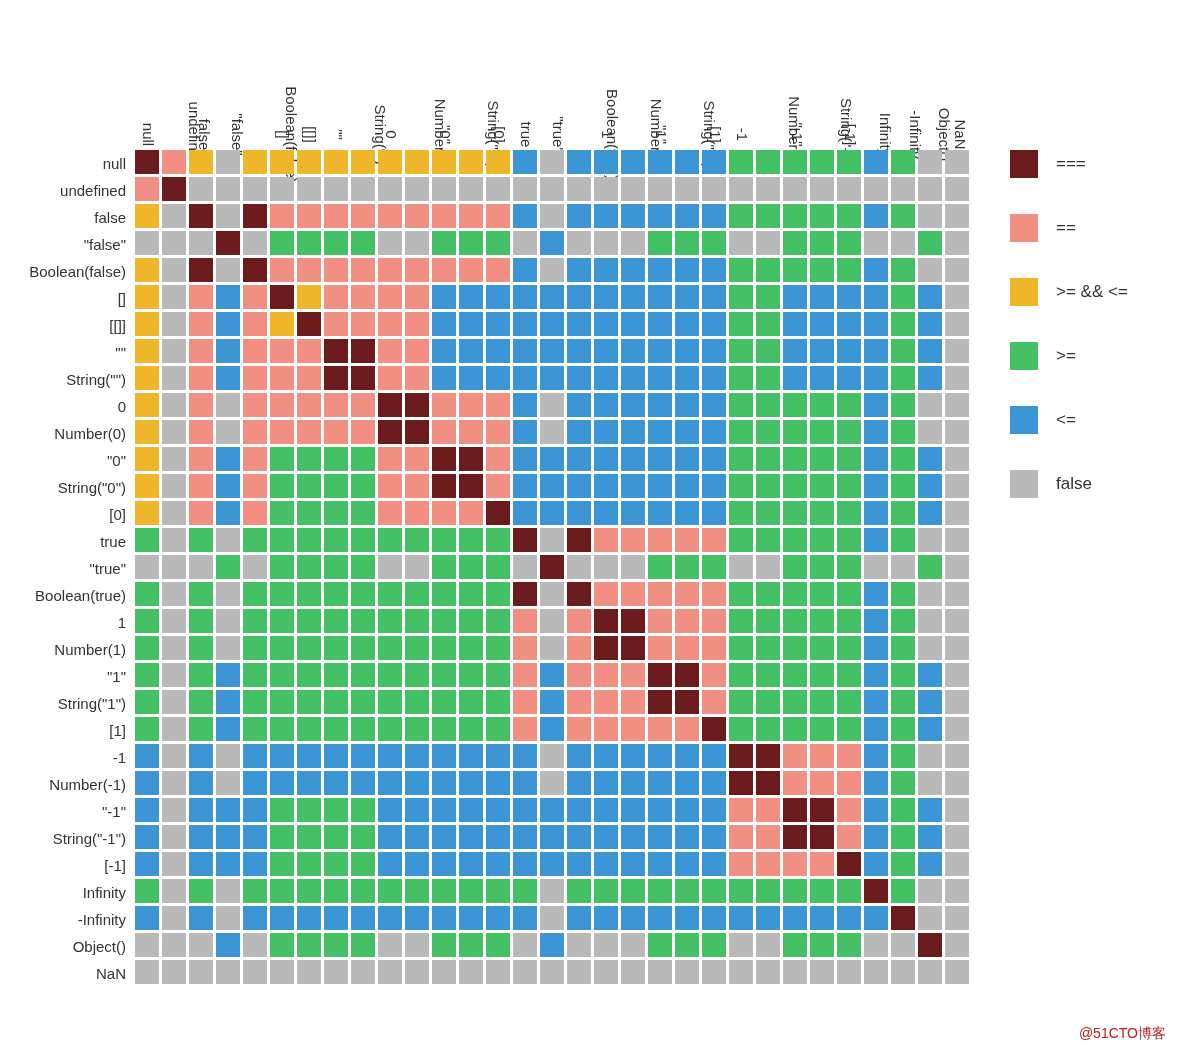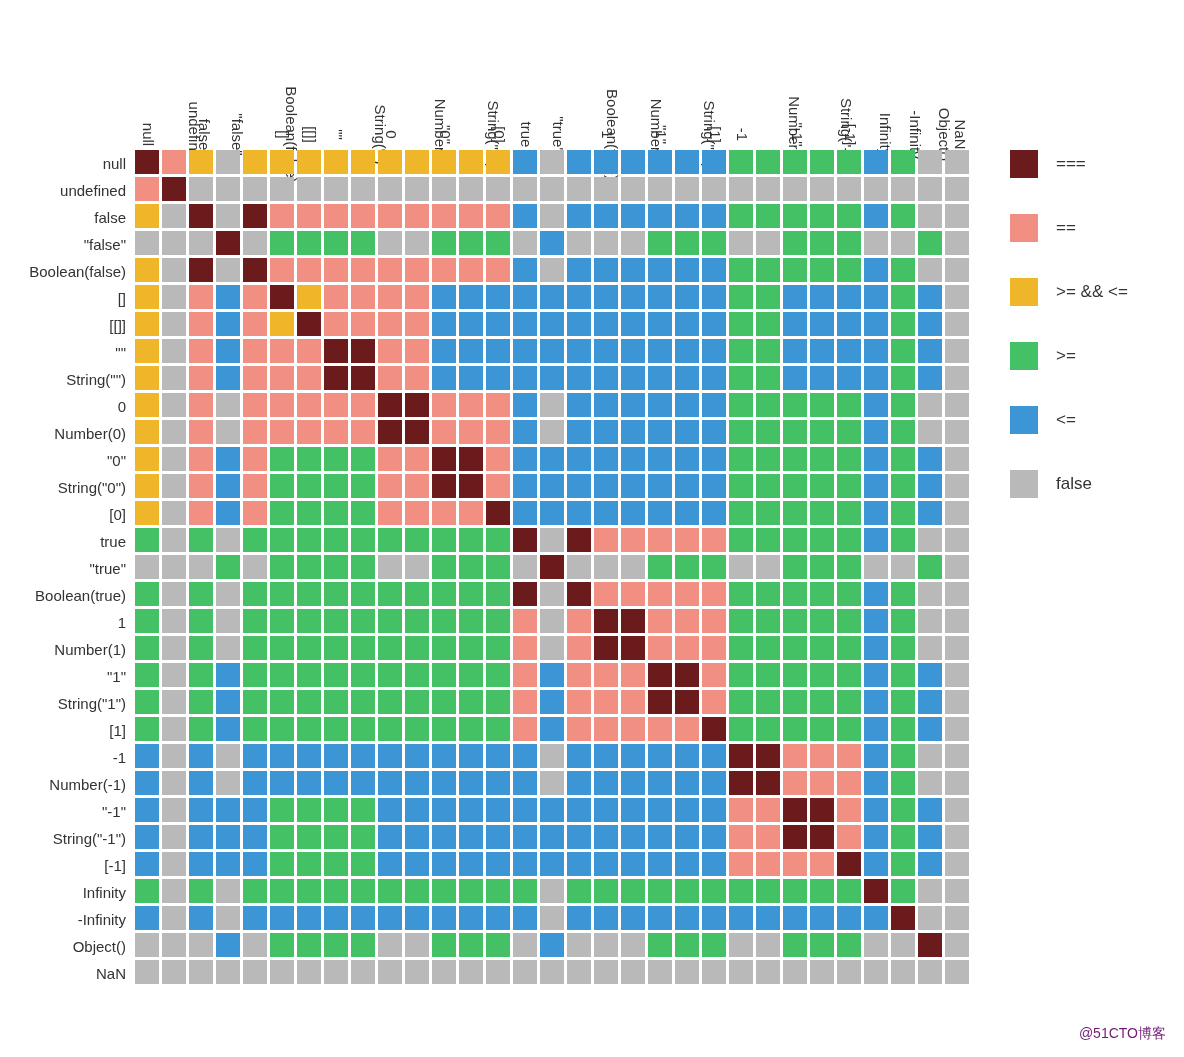--- a/index.html
+++ b/index.html
@@ -13,21 +13,21 @@
 .cell{position:absolute;width:24px;height:24px}
 .c-strict{background:#6b1b1b}
 .c-loose{background:#f18f82}
 .c-both{background:#f0b62a}
 .c-ge{background:#44c164}
 .c-le{background:#3c96d6}
 .c-else{background:#b9b9b9}
 .legend{position:absolute;left:1010px;top:150px;font-size:17px}
 .litem{display:flex;align-items:center;margin-bottom:36px}
 .swatch{width:28px;height:28px;margin-right:18px}
-.footer{position:absolute;right:18px;bottom:14px;color:#701a75;font-size:14px}
+.footer{position:absolute;right:18px;bottom:14px;color:#b91c1c;font-size:14px}
 </style>
 </head>
 <body>
 <div class="wrap">
   <div class="cols" id="cols">
       <div class="col" style="left: 0px;"><span>null</span></div>
       <div class="col" style="left: 27px;"><span>undefined</span></div>
       <div class="col" style="left: 54px;"><span>false</span></div>
       <div class="col" style="left: 81px;"><span>"false"</span></div>
       <div class="col" style="left: 108px;"><span>Boolean(false)</span></div>

